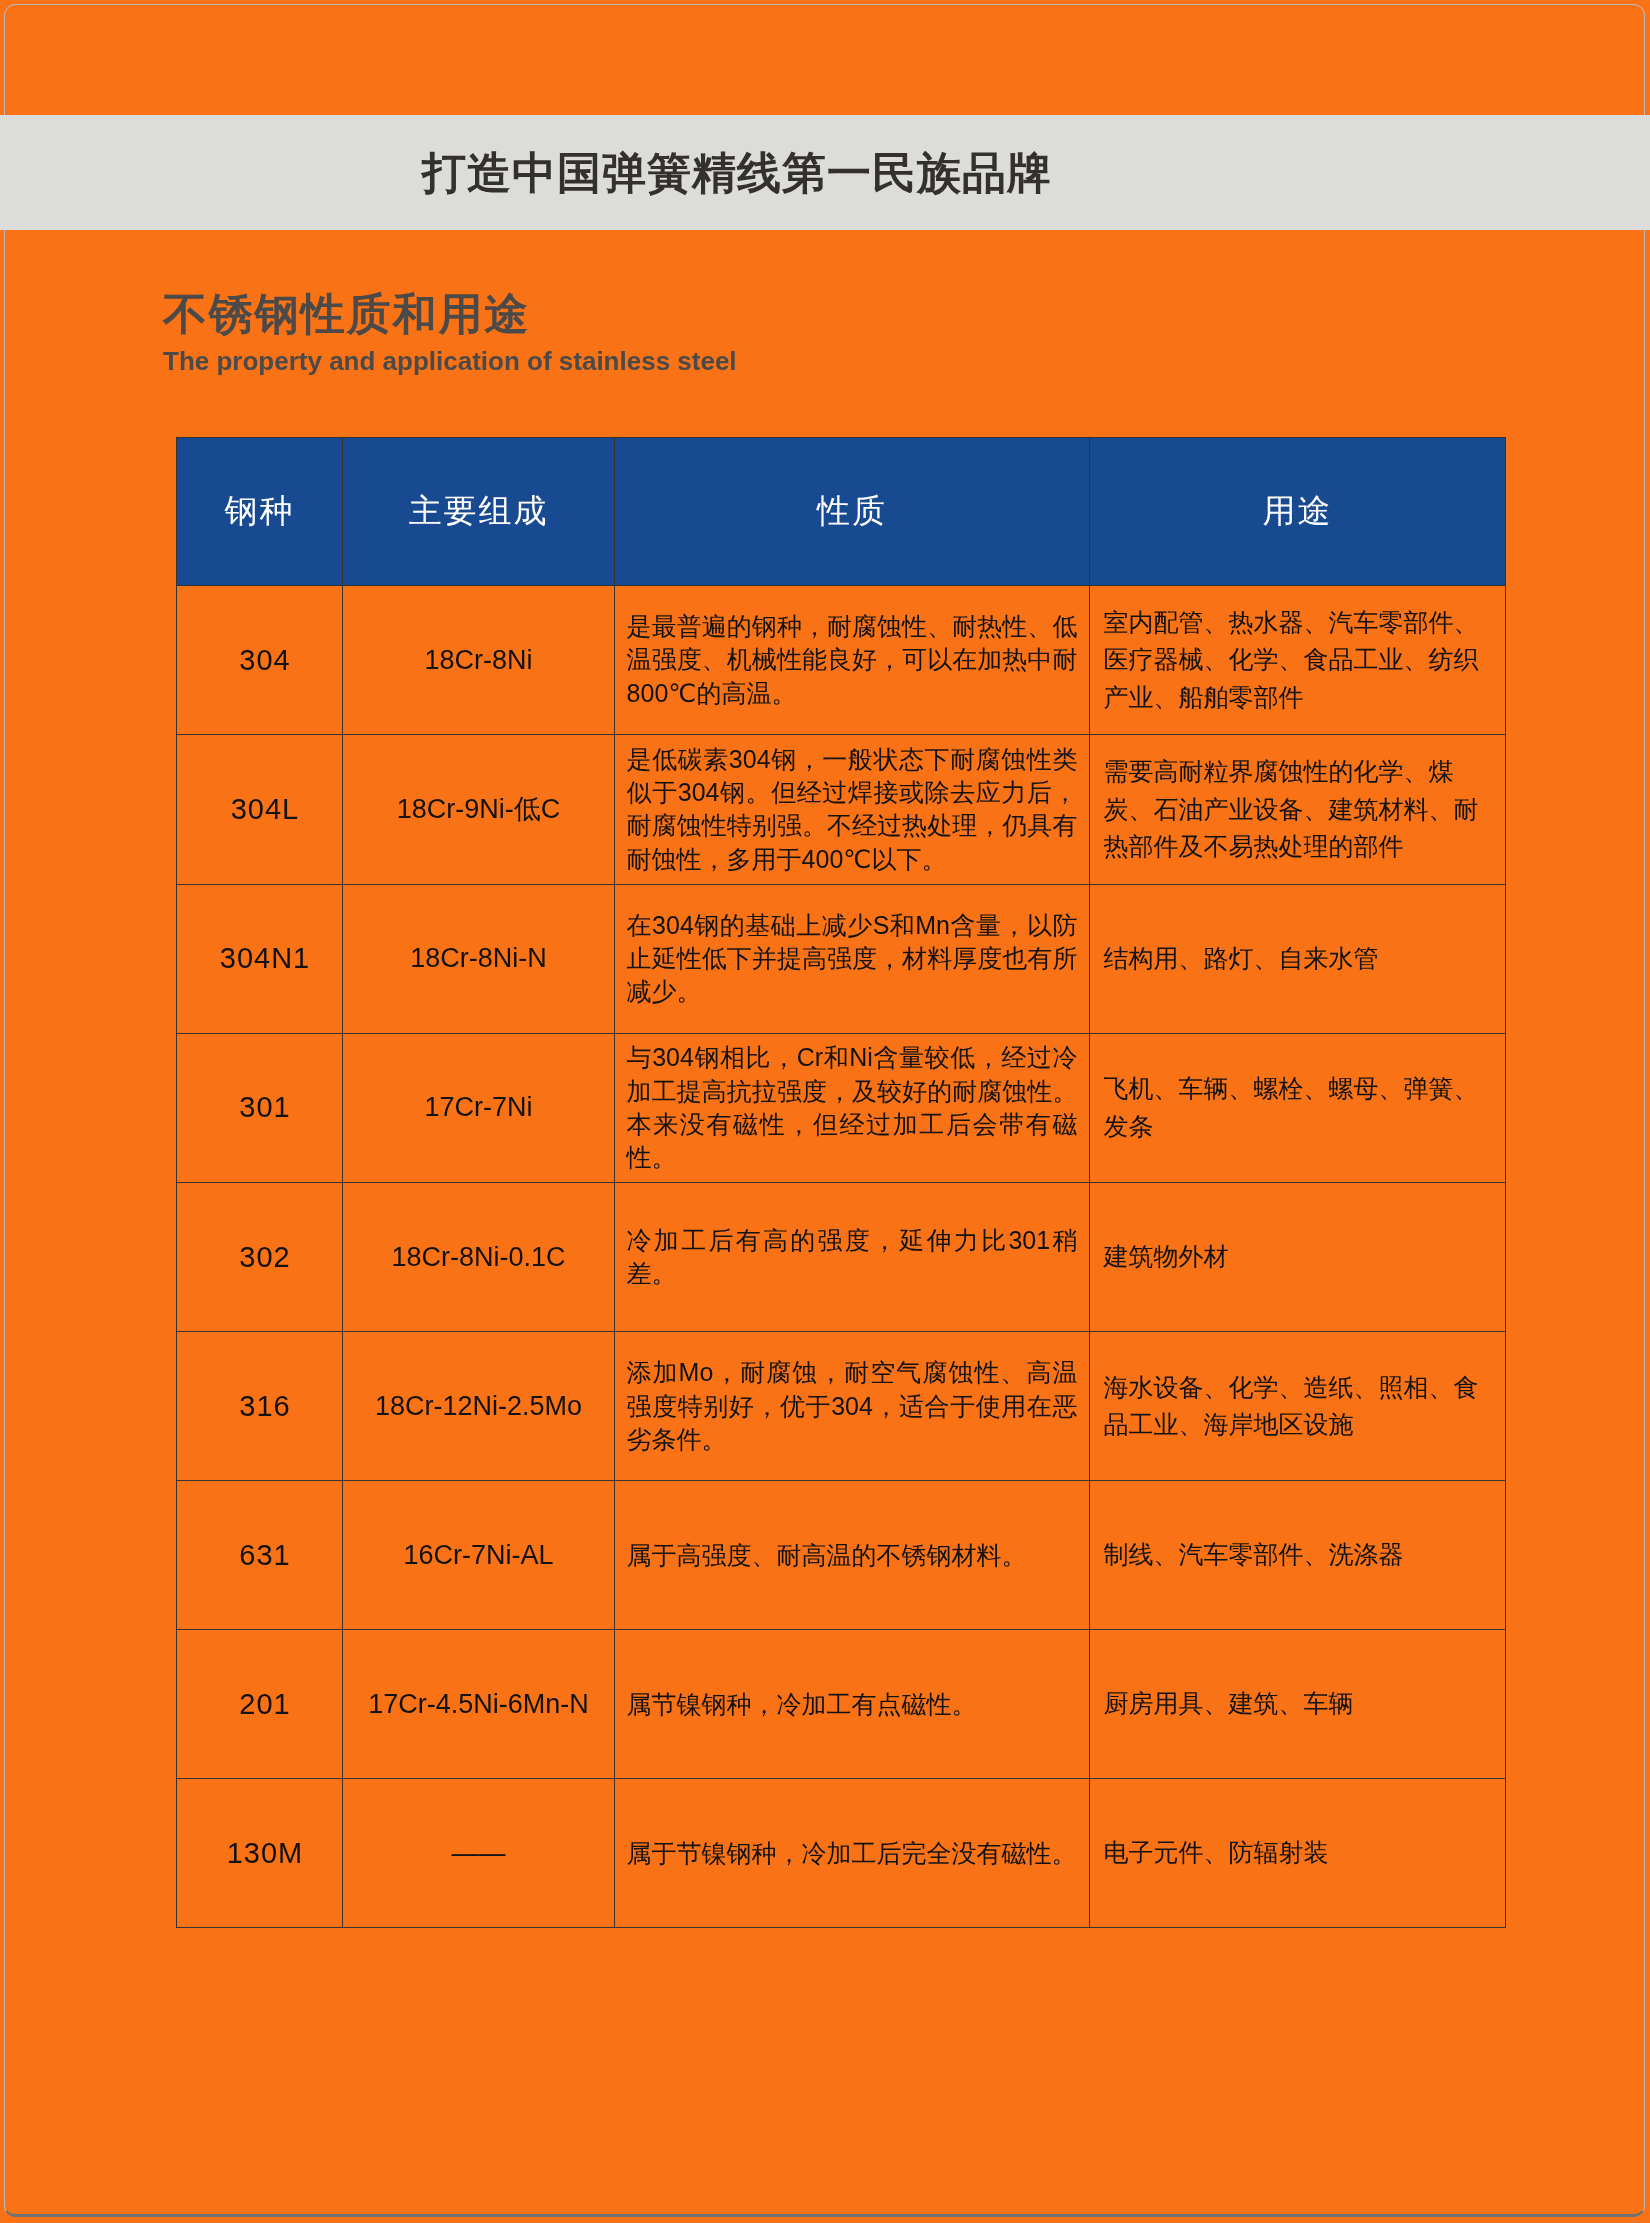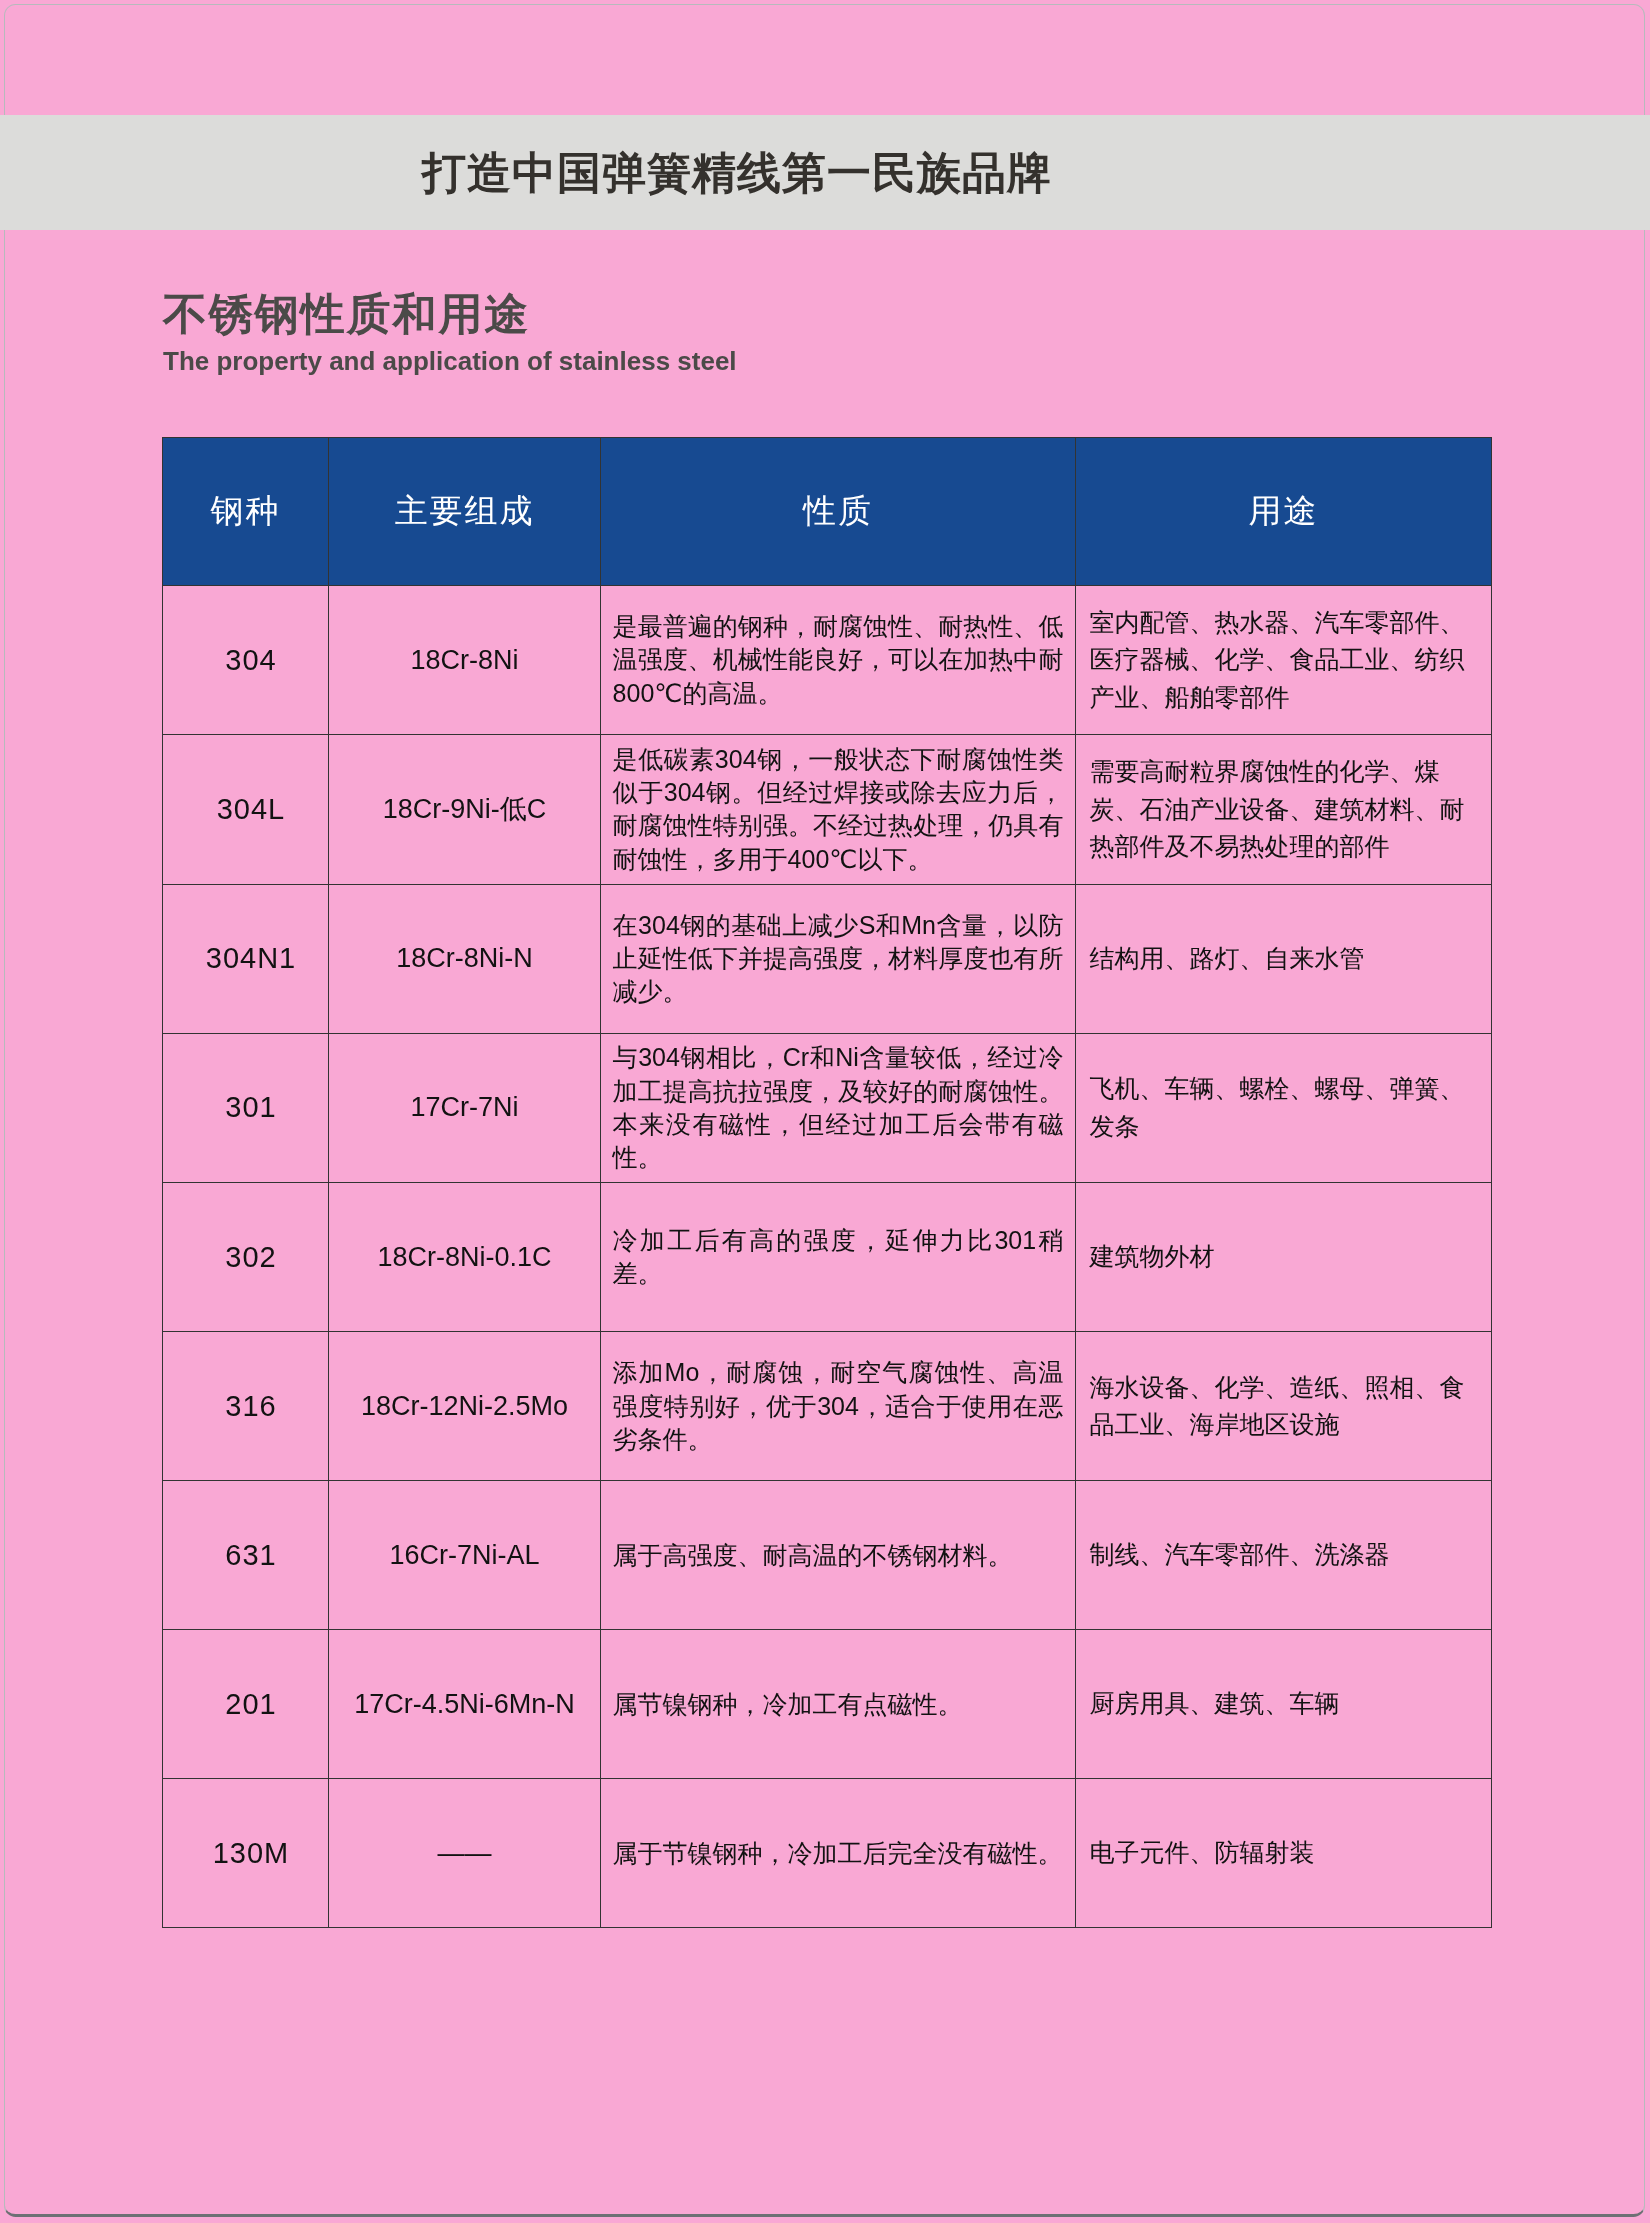--- a/index.html
+++ b/index.html
@@ -3,21 +3,21 @@
 <meta charset="utf-8">
 <style>
   html,body{margin:0;padding:0;}
   body{
     width:1651px;height:2223px;
     background:#ffffff;
     font-family:"Liberation Sans","DejaVu Sans",sans-serif;
     position:relative;
     -webkit-font-smoothing:antialiased;
   }
-  .page{position:absolute;inset:0;background:#f9a8d4;overflow:hidden;}
+  .page{position:absolute;inset:0;background:#f97316;overflow:hidden;}
 
   
   .page-border{
     position:absolute;left:3.9px;top:3.9px;width:1641px;height:2213px;
     box-sizing:border-box;
     border:1.9px solid #b7babc;
     border-bottom:3.9px solid #6d7074;
     border-radius:11.6px;
     pointer-events:none;
   }
@@ -37,21 +37,21 @@
   .title-block{position:absolute;left:163px;top:289px;}
   .title-zh{
     margin:0;font-size:44px;font-weight:700;color:#4b4a48;letter-spacing:1.9px;line-height:1.15;
   }
   .title-en{
     margin:7.8px 0 0 0;font-size:26px;font-weight:700;color:#4b4a48;letter-spacing:0;line-height:1.1;
   }
 
   
   .steel-table{
-    position:absolute;left:162px;top:437px;width:1329px;
+    position:absolute;left:176px;top:437px;width:1329px;
     border-collapse:collapse;table-layout:fixed;
   }
   .steel-table th,.steel-table td{
     border:1.9px solid #333333;
     box-sizing:border-box;
     vertical-align:middle;
   }
   .steel-table thead tr{height:148px;}
   .steel-table tbody tr{height:149px;}
   .steel-table th{

